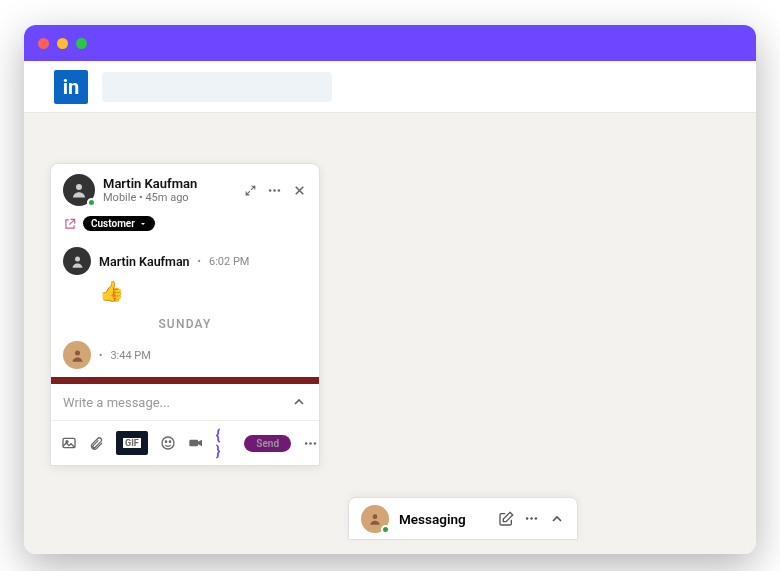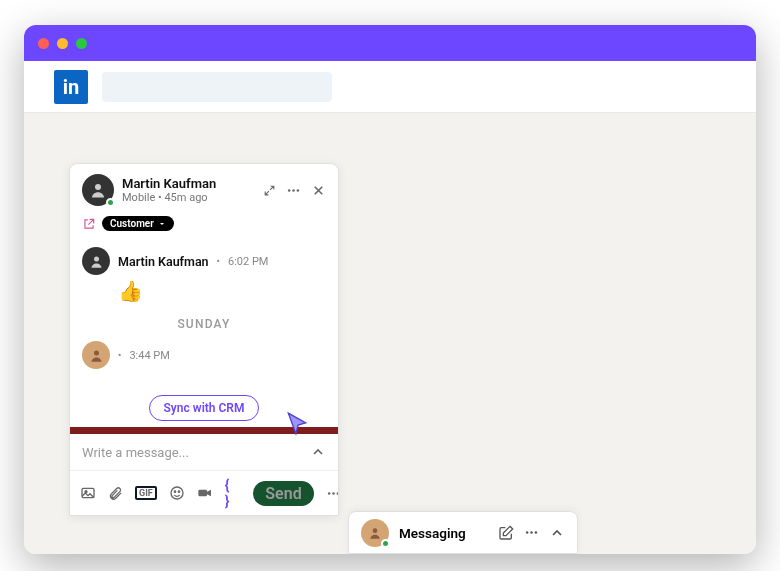--- a/index.html
+++ b/index.html
@@ -6,21 +6,21 @@
   body { font-family: -apple-system, BlinkMacSystemFont, "Segoe UI", Roboto, sans-serif; background: #fff; width: 780px; height: 571px; overflow: hidden; }
   .window { width: 732px; height: 529px; margin: 25px auto; border-radius: 12px; box-shadow: 0 12px 40px rgba(0,0,0,0.3); overflow: hidden; background: #fff; position: relative; }
   .titlebar { height: 36px; background: #6c47ff; display: flex; align-items: center; padding: 0 14px; }
   .traffic { display: flex; gap: 8px; }
   .traffic span { width: 11px; height: 11px; border-radius: 50%; display: inline-block; }
   .tl-r { background: #ff5f57; } .tl-y { background: #ffbd2e; } .tl-g { background: #28c840; }
   .header { height: 52px; background: #fff; display: flex; align-items: center; padding: 0 30px; gap: 14px; border-bottom: 1px solid #e8e8e8; }
   .li-logo { width: 34px; height: 34px; background: #0a66c2; color: #fff; font-weight: 700; font-size: 20px; display: flex; align-items: center; justify-content: center; border-radius: 2px; }
   .search { width: 230px; height: 30px; background: #eef3f8; border-radius: 4px; }
   .body { background: #f3f2ef; height: calc(100% - 88px); position: relative; }
-  .chat-panel { position: absolute; left: 45px; top: 50px; width: 270px; background: #fff; border: 1px solid #e0e0e0; border-radius: 8px 8px 0 0; overflow: hidden; box-shadow: 0 2px 10px rgba(0,0,0,0.08); }
+  .chat-panel { position: absolute; left: 26px; top: 50px; width: 270px; background: #fff; border: 1px solid #e0e0e0; border-radius: 8px 8px 0 0; overflow: hidden; box-shadow: 0 2px 10px rgba(0,0,0,0.08); }
   .chat-head { padding: 10px 12px 8px; display: flex; align-items: center; gap: 8px; }
   .avatar { width: 32px; height: 32px; border-radius: 50%; background: #333; display: inline-flex; align-items: center; justify-content: center; color: #fff; font-size: 11px; position: relative; flex-shrink: 0; }
   .avatar.small { width: 28px; height: 28px; }
   .avatar.o { background: #d4a574; }
   .presence { width: 9px; height: 9px; background: #31a24c; border: 2px solid #fff; border-radius: 50%; position: absolute; bottom: -1px; right: -1px; }
   .head-info { flex: 1; line-height: 1.2; }
   .name { font-weight: 600; font-size: 13px; color: #111; }
   .sub { font-size: 11px; color: #777; }
   .head-ctrls { display: flex; align-items: center; gap: 10px; color: #666; }
   .icon-btn { cursor: pointer; display: inline-flex; }
@@ -35,24 +35,24 @@
   .reaction { font-size: 20px; margin-left: 36px; margin-top: 4px; }
   .day-divider { text-align: center; font-size: 12px; letter-spacing: 1.2px; color: #999; padding: 6px 0 2px; font-weight: 500; }
   .msg-text { font-size: 12.5px; color: #333; margin-left: 36px; line-height: 1.35; margin-top: 2px; }
   .sync-wrap { text-align: center; padding: 18px 0 6px; position: relative; }
   .sync-btn { display: inline-block; border: 1.5px solid #6c47ff; color: #6c47ff; font-size: 12px; font-weight: 600; padding: 5px 14px; border-radius: 14px; background: #fff; cursor: pointer; }
   .cursor { position: absolute; right: 28px; bottom: -10px; }
   .compose { border-top: 7px solid #7f1d1d; padding: 10px 12px; display: flex; align-items: center; justify-content: space-between; }
   .compose-input { font-size: 13px; color: #999; flex: 1; }
   .toolbar { border-top: 1px solid #eee; padding: 6px 10px; display: flex; align-items: center; gap: 12px; color: #666; font-size: 14px; }
   .toolbar .spacer { flex: 1; }
-  .gif { font-size: 9px; font-weight: 700; border: 2px solid #0f172a; border-radius: 2px; padding: 0px 2px; }
-  .send-btn { background: #14532d; color: #999; font-size: 16px; font-weight: 600; padding: 3px 12px; border-radius: 14px; cursor: pointer; }
+  .gif { font-size: 9px; font-weight: 700; border: 7px solid #0f172a; border-radius: 2px; padding: 0px 2px; }
+  .send-btn { background: #701a75; color: #999; font-size: 10px; font-weight: 600; padding: 3px 12px; border-radius: 14px; cursor: pointer; }
   .brace { color: #6c47ff; font-weight: 700; }
-  .messaging-bar { position: absolute; bottom: 0; left: 324px; width: 230px; height: 43px; background: #fff; border: 1px solid #e0e0e0; border-radius: 8px 8px 0 0; display: flex; align-items: center; padding: 0 12px; gap: 10px; box-shadow: 0 -2px 8px rgba(0,0,0,0.05); }
+  .messaging-bar { position: absolute; bottom: 14px; left: 324px; width: 230px; height: 43px; background: #fff; border: 1px solid #e0e0e0; border-radius: 8px 8px 0 0; display: flex; align-items: center; padding: 0 12px; gap: 10px; box-shadow: 0 -2px 8px rgba(0,0,0,0.05); }
   .messaging-bar .title { font-weight: 600; font-size: 13.5px; flex: 1; }
   svg { display: block; }
 </style>
 </head>
 <body>
 
 <div class="window">
   <div class="titlebar">
     <div class="traffic">
       <span class="tl-r"></span>
@@ -140,28 +140,20 @@
             <svg width="15" height="15" viewBox="0 0 24 24" fill="#8b5a3c">
                 <circle cx="12" cy="8" r="4"></circle>
                 <path d="M4 22c0-4 4-7 8-7s8 3 8 7"></path>
               </svg>
           </div>
           <span class="dot">•</span>
           <span class="time">3:44 PM</span>
         </div>
       </div>
 
-      <div class="sync-wrap">
-        <span class="sync-btn">Sync with CRM</span>
-        <span class="cursor">
-          <svg width="26" height="26" viewBox="0 0 24 24">
-              <path d="M4 2l16 9-7 2-2 8z" fill="#a294ff" stroke="#4a3fcf" stroke-width="1.2"></path>
-            </svg>
-        </span>
-      </div>
 
       <div class="compose">
         <span class="compose-input">Write a message...</span>
         <span class="icon-btn">
           <svg width="16" height="16" viewBox="0 0 24 24" fill="none" stroke="#666" stroke-width="2.5">
               <path d="M6 15l6-6 6 6"></path>
             </svg>
         </span>
       </div>
 

